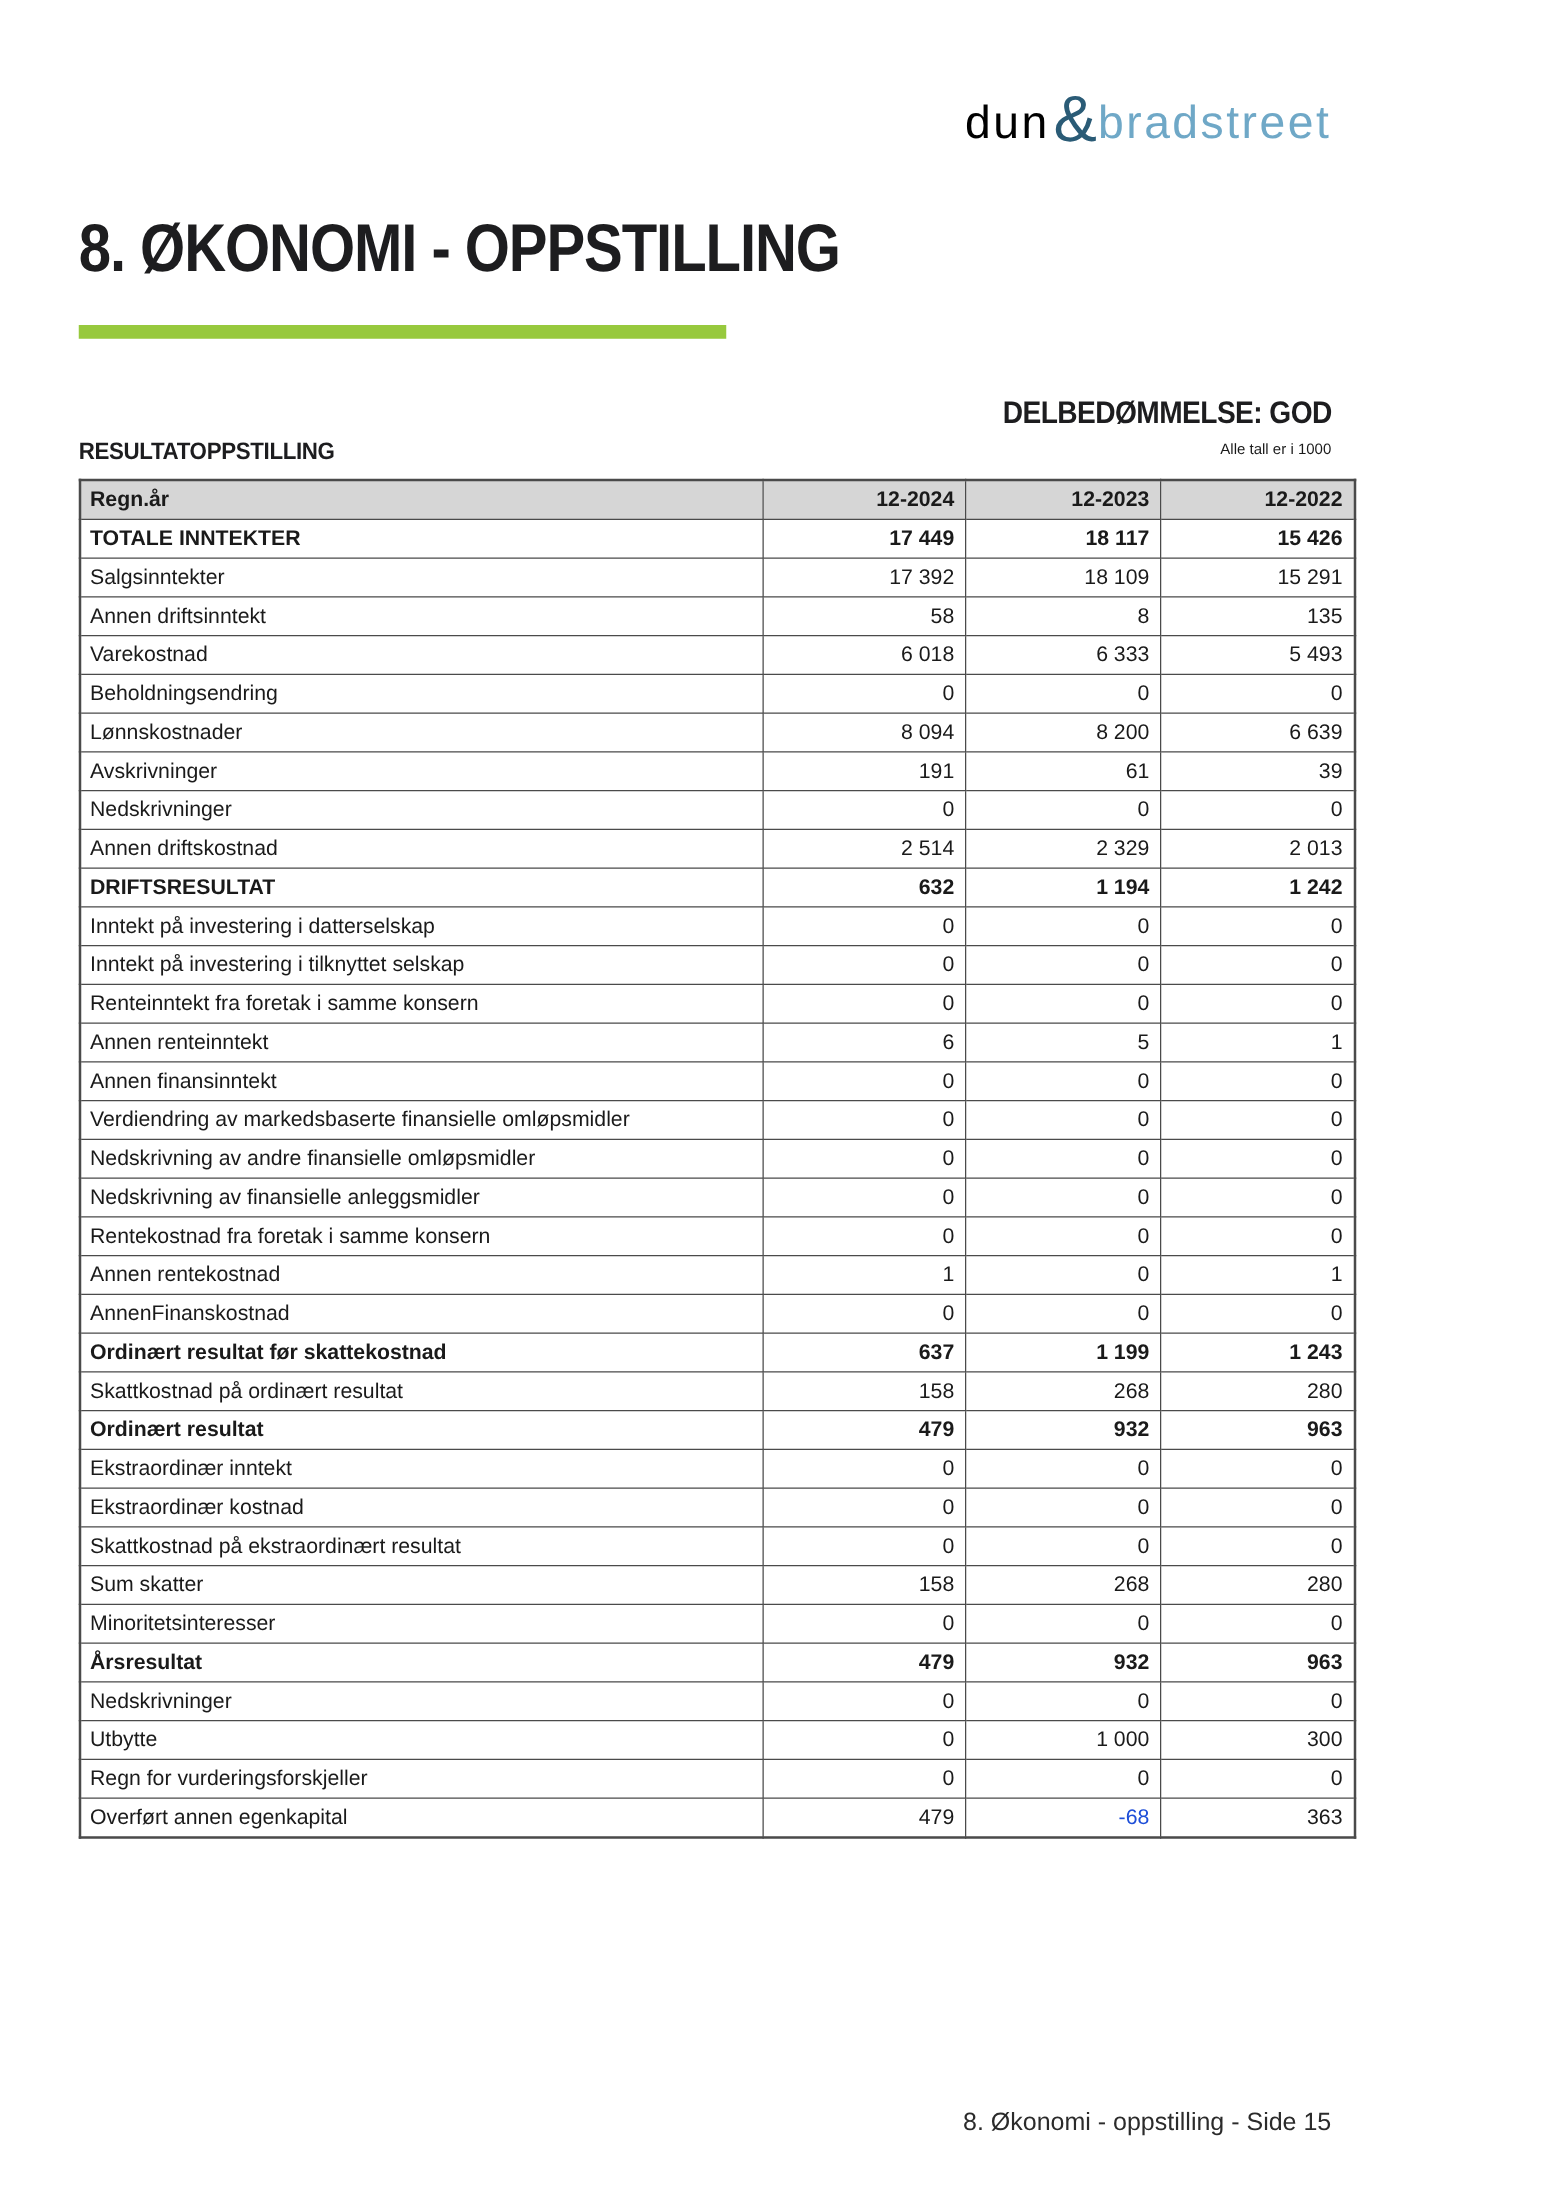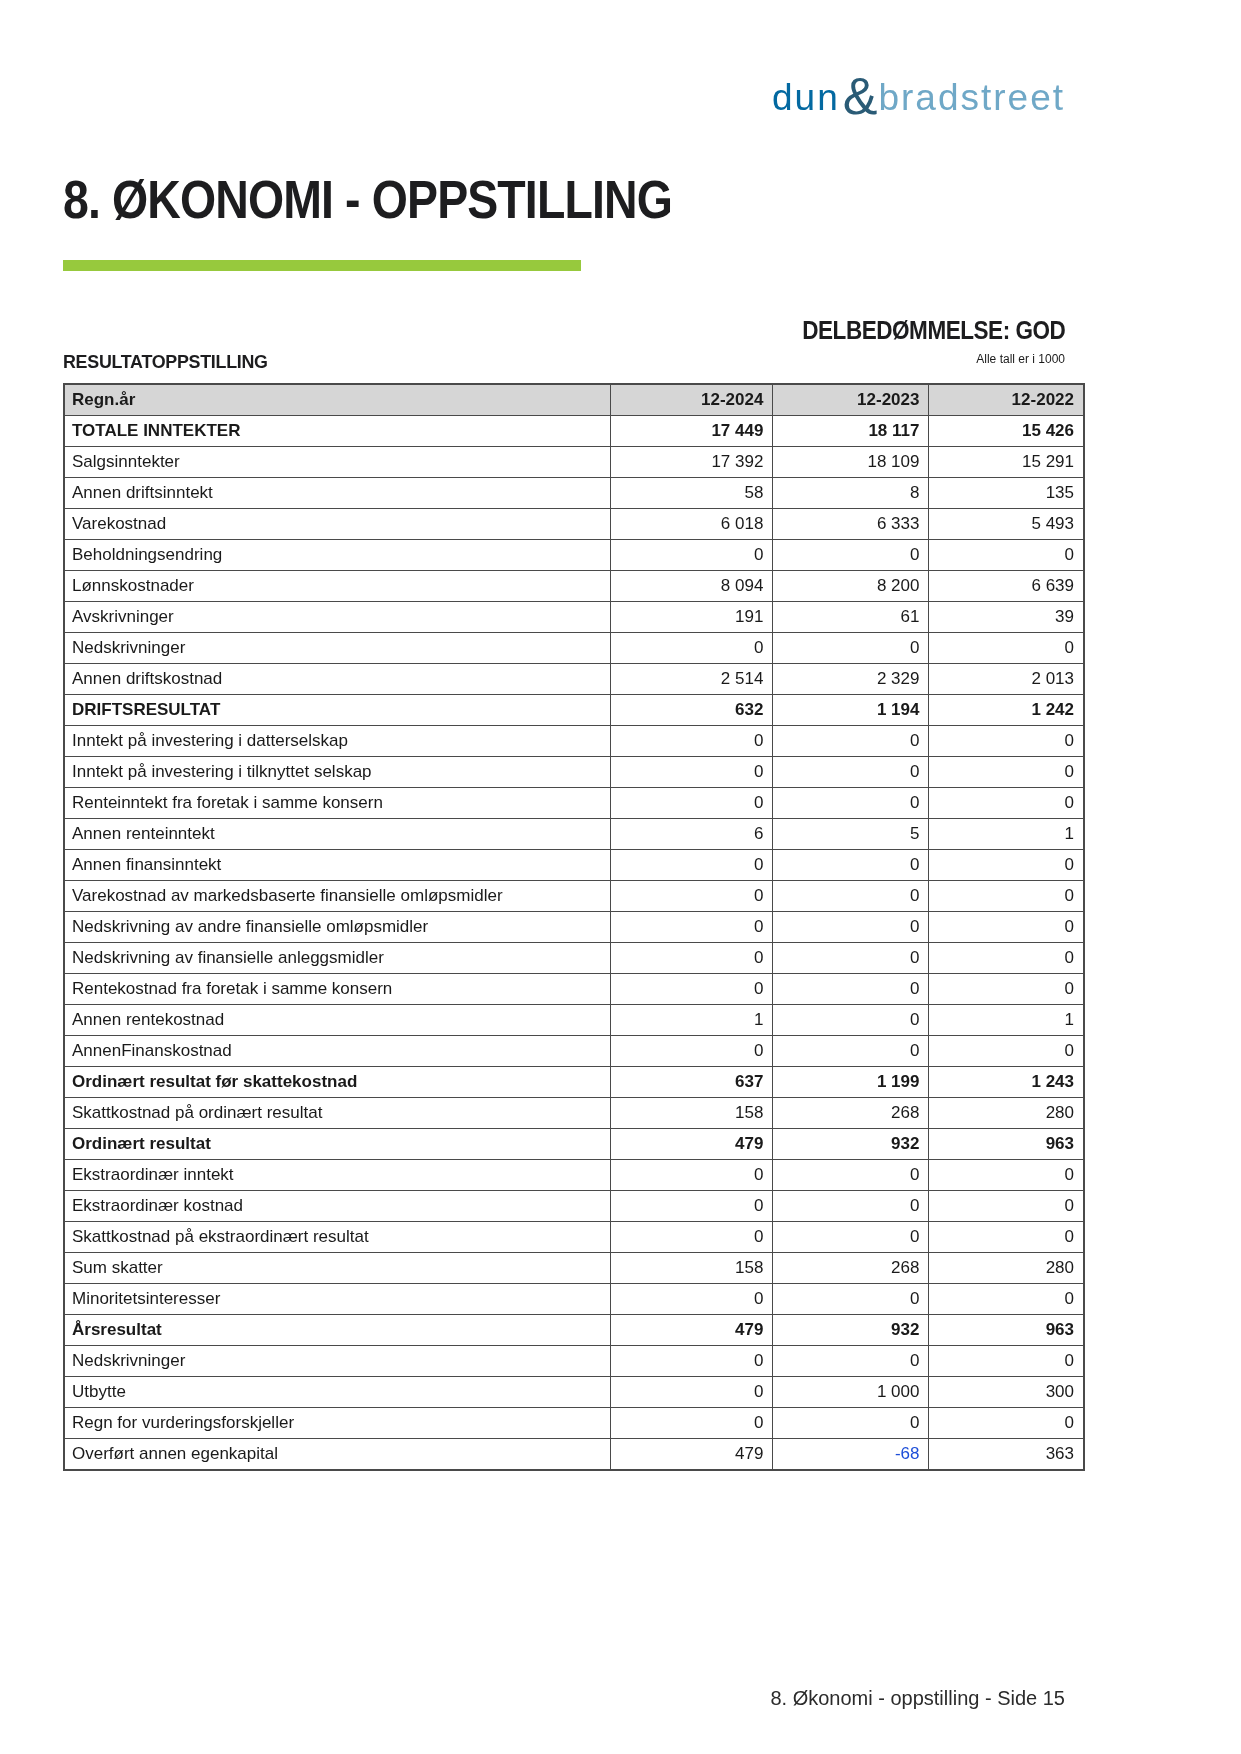--- a/index.html
+++ b/index.html
@@ -11,21 +11,21 @@
     color:#1a1a1a;
     overflow:hidden;
   }
   
   .logo{
     position:absolute;top:66px;right:176px;
     display:flex;align-items:center;
     font-family:"Liberation Sans","DejaVu Sans",sans-serif;
     white-space:nowrap;
   }
-  .logo .dun{font-size:37px;font-weight:400;color:#0369a1;letter-spacing:2px;}
+  .logo .dun{font-size:37px;font-weight:400;color:#000000;letter-spacing:2px;}
   .logo .amp{font-size:52px;font-weight:400;color:#2A5B76;margin:0 1px 4px 3px;}
   .logo .brad{font-size:37px;font-weight:400;color:#6FA8C7;letter-spacing:2px;}
   
   .page-title{
     position:absolute;left:63px;top:168px;
     font-size:54px;font-weight:800;color:#1d1d1f;
     letter-spacing:-1px;white-space:nowrap;
     transform:scaleX(0.86);transform-origin:left center;
   }
   .accent-bar{
@@ -204,21 +204,21 @@
           <td class="num-cell">5</td>
           <td class="num-cell">1</td>
         </tr>
         <tr>
           <td class="label-cell">Annen finansinntekt</td>
           <td class="num-cell">0</td>
           <td class="num-cell">0</td>
           <td class="num-cell">0</td>
         </tr>
         <tr>
-          <td class="label-cell">Varekostnad av markedsbaserte finansielle omløpsmidler</td>
+          <td class="label-cell">Verdiendring av markedsbaserte finansielle omløpsmidler</td>
           <td class="num-cell">0</td>
           <td class="num-cell">0</td>
           <td class="num-cell">0</td>
         </tr>
         <tr>
           <td class="label-cell">Nedskrivning av andre finansielle omløpsmidler</td>
           <td class="num-cell">0</td>
           <td class="num-cell">0</td>
           <td class="num-cell">0</td>
         </tr>

